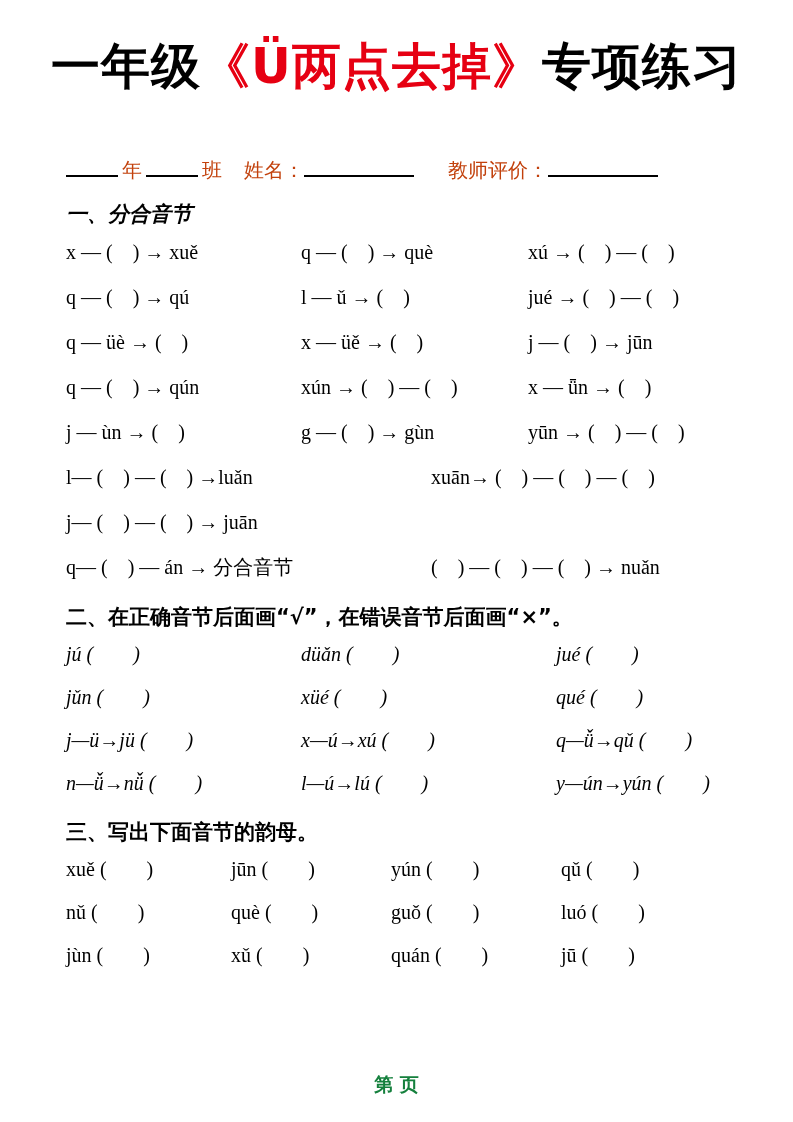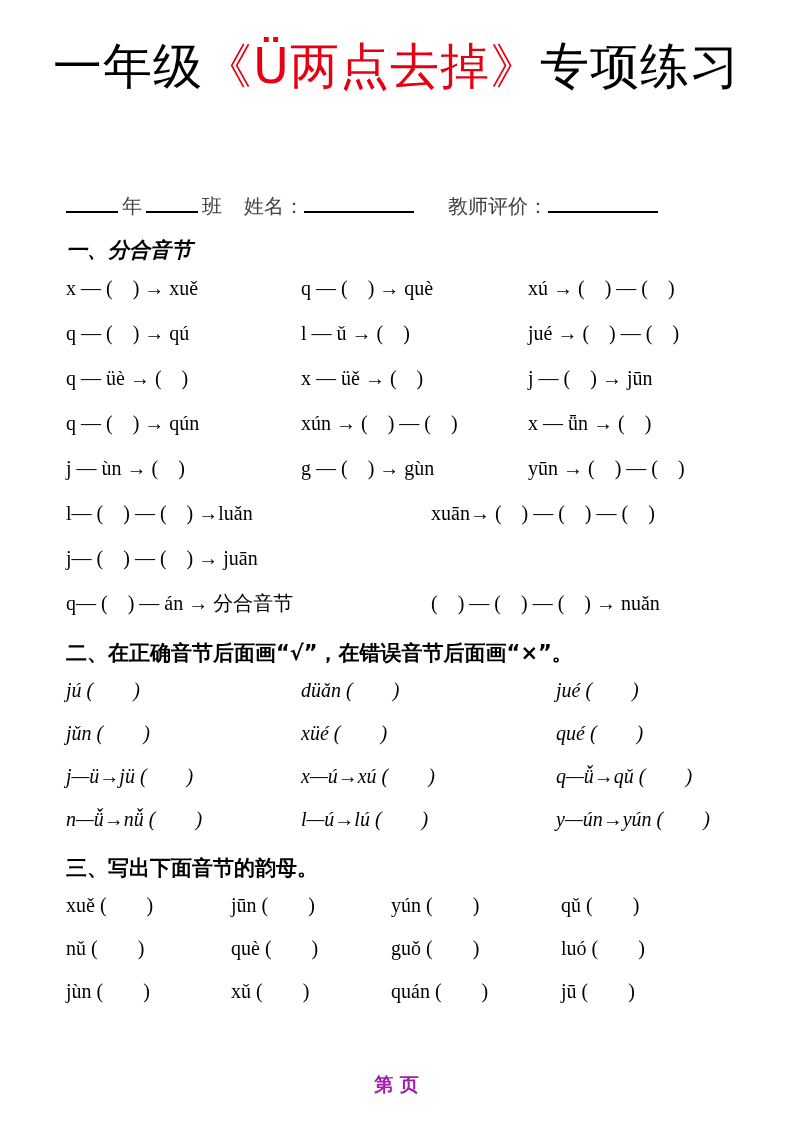--- a/index.html
+++ b/index.html
@@ -3,28 +3,28 @@
 <meta charset="utf-8">
 <style>
   html,body { margin:0; padding:0; background:#ffffff; }
   .page {
     position:relative; width:793px; height:1122px; margin:0 auto;
     background:#ffffff; color:#000; overflow:hidden;
   }
   .title {
     margin:36px 14px 0; text-align:center;
     font-family:"DejaVu Sans","Liberation Sans",sans-serif;
-    font-weight:400; font-size:49px; line-height:1.25; letter-spacing:1px; color:#000;
+    font-weight:700; font-size:49px; line-height:1.25; letter-spacing:1px; color:#000;
     white-space:nowrap;
   }
   .title .hl { color:#e60012; }
   .form-line {
-    margin:96px 40px 0 66px;
+    margin:60px 40px 0 66px;
     font-family:"Liberation Serif","DejaVu Serif",serif;
-    font-size:20px; color:#404040; white-space:nowrap;
+    font-size:20px; color:#c2410c; white-space:nowrap;
   }
   .blank { display:inline-block; border-bottom:2px solid #000; height:17px; vertical-align:baseline; }
   .w52 { width:52px; } .w110 { width:110px; }
   .lbl { margin:0 4px; }
   .gap18 { display:inline-block; width:18px; } .gap34 { display:inline-block; width:34px; }
   .sec-head {
     margin:13px 40px 0 66px;
     font-family:"DejaVu Sans","Liberation Sans",sans-serif;
     font-weight:bold; font-size:21px; color:#000;
   }
@@ -35,21 +35,21 @@
     font-size:20px; color:#000;
   }
   .row3 { display:grid; grid-template-columns:235px 227px 1fr; height:45px; line-height:45px; }
   .row2 { display:grid; grid-template-columns:365px 1fr; height:45px; line-height:45px; }
   .s2row { display:grid; grid-template-columns:235px 255px 1fr; height:43px; line-height:43px;font-style:italic; }
   .s3row { display:grid; grid-template-columns:165px 160px 170px 1fr; height:43px; line-height:43px; }
   .cell { white-space:nowrap; overflow:visible; }
   .footer {
     position:absolute; left:0; right:0; top:1072px; text-align:center;
     font-family:"DejaVu Sans","Liberation Sans",sans-serif;
-    font-weight:bold; font-size:19px; color:#a21caf;
+    font-weight:bold; font-size:19px; color:#15803d;
   }
 </style>
 </head>
 <body>
 
 <div class="page">
 
   <div class="title"><span>一年级</span><span class="hl">《Ü两点去掉》</span><span>专项练习</span></div>
 
   <div class="form-line">

